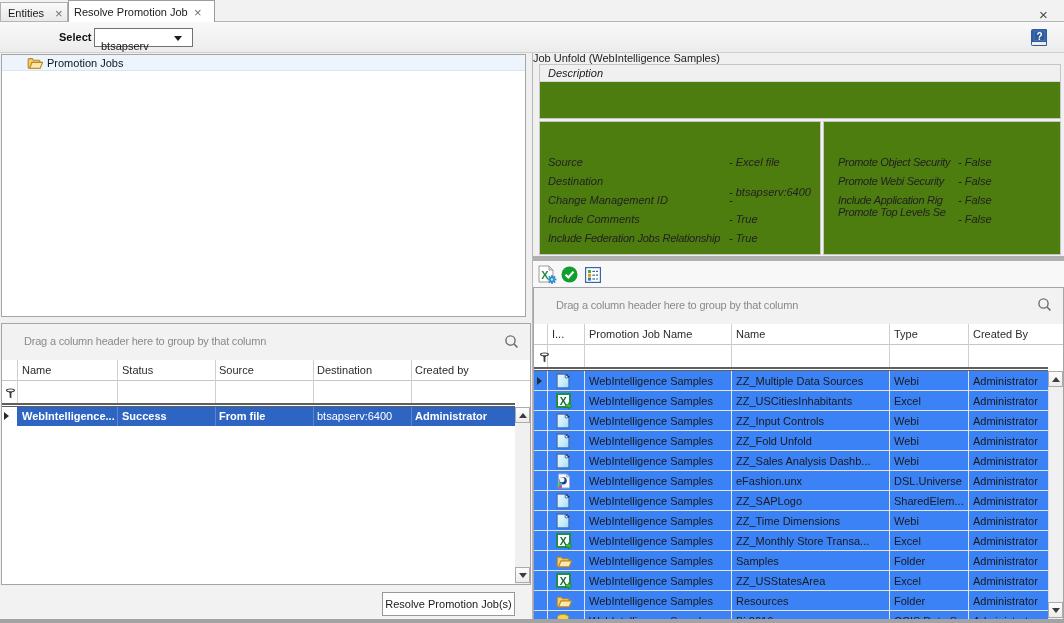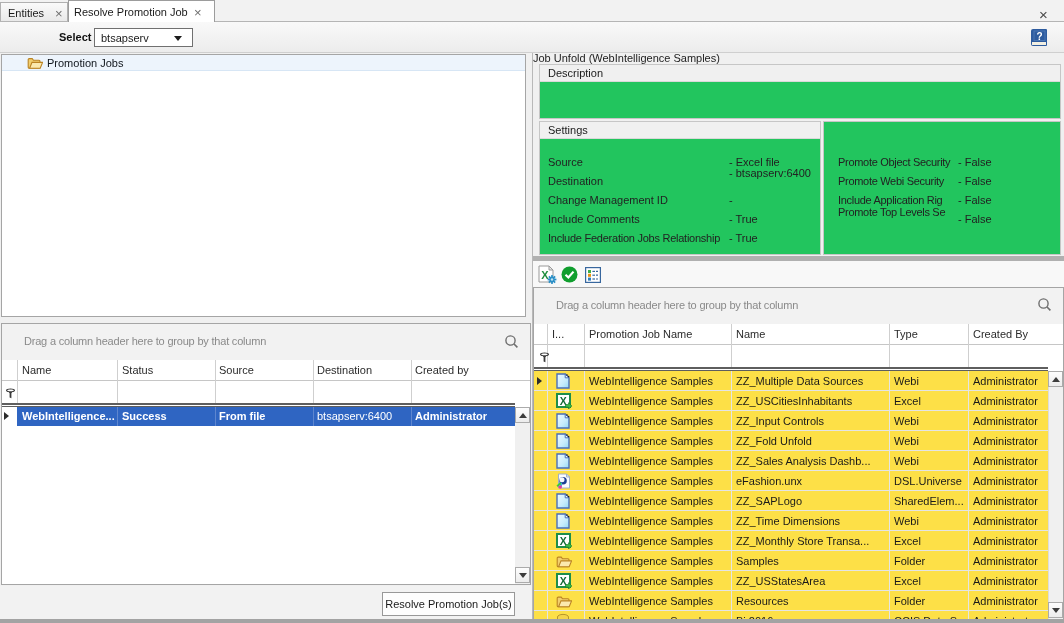--- a/index.html
+++ b/index.html
@@ -14,21 +14,21 @@
   #tab1 { left:0px; top:2px; width:68px; height:19px; background:linear-gradient(#fafafa,#e9e9e9); border:1px solid #b0b0b0; border-bottom:none; }
   #tab1 span.lbl { position:absolute; left:7px; top:4px; }
   #tab2 { left:68px; top:0px; width:147px; height:22px; background:#fff; border:1px solid #9c9c9c; border-bottom:none; }
   #tab2 span.lbl { position:absolute; left:5px; top:5px; }
   #stripx { left:1039px; top:7px; color:#4a4a4a; font-size:15px; line-height:15px; }
 
   
   #toolbar { left:0; top:22px; width:1064px; height:31px; background:linear-gradient(#f9f9f9,#ececec); border-bottom:1px solid #cfcfcf; }
   #ssl { left:12px; top:31px; font-weight:bold; color:#111;margin-left:47px; }
   #combo { left:94px; top:28px; width:99px; height:19px; background:#fff; border:1px solid #707070; }
-  #combo .ct { position:absolute; left:6px; top:3px; }
+  #combo .ct { position:absolute; left:6px; top:11px; }
   #combo .arr { position:absolute; right:10px; top:7px; width:0; height:0; border-left:4.5px solid transparent; border-right:4.5px solid transparent; border-top:5px solid #1c1c1c; }
 
   
   #tree { left:1px; top:54px; width:525px; height:263px; background:#fff; border:1px solid #a5a5a5; }
   #treerow { left:2px; top:55px; width:523px; height:16px; background:#edf4fc; border-bottom:1px solid #d7e6f5; }
   #treeicon { left:27px; top:57px; }
   #treelbl { left:47px; top:57px; color:#10151c; }
 
   
   #lgrid { left:1px; top:323px; width:530px; height:262px; background:#fff; border:1px solid #a5a5a5; }
@@ -48,40 +48,40 @@
   .tri-r  { position:absolute; width:0; height:0; border-top:4px solid transparent; border-bottom:4px solid transparent; border-left:5px solid #2b2b2b; }
 
   
   #btnbar { left:0; top:586px; width:532px; height:33px; background:#f2f2f2; }
   #resolvebtn { left:382px; top:592px; width:133px; height:24px; background:#fdfdfd; border:1px solid #989898; text-align:center; line-height:22px; color:#1a1a1a; }
   #bottomstrip { left:0; top:619px; width:1064px; height:4px; background:#a3a3a3; }
 
   
   #rpanel { left:532px; top:53px; width:1px; height:566px; background:#b8b8b8; }
   #jdtitle2 { left:533px; top:52px; color:#222; }
-  .grp { position:absolute; border:1px solid #c6c6c6; background:#22c55e; }
+  .grp { position:absolute; border:1px solid #c6c6c6; background:#4d7c0f;font-style:italic; }
   .grphdr { position:absolute; left:0; top:0; right:0; height:17px; background:#f0f0f0; border-bottom:1px solid #d9d9d9; color:#1a1a1a; padding-left:8px; line-height:17px; }
   #descgrp { left:539px; top:64px; width:522px; height:55px; }
   #setgrp  { left:539px; top:121px; width:282px; height:134px; }
   #secgrp  { left:823px; top:121px; width:238px; height:134px; }
   #secgrp .srow { left:14px; letter-spacing:-0.3px; }
   .srow { position:absolute; left:8px; white-space:nowrap; color:#222; }
   .sval { position:absolute; white-space:nowrap; color:#222; }
 
   #rsplit { left:533px; top:256px; width:531px; height:5px; background:#b0b0b0; }
   #rtoolbar { left:533px; top:261px; width:531px; height:26px; background:#f8f8f8; }
 
   
   #rgrid { left:533px; top:287px; width:531px; height:336px; background:#fff; border:1px solid #a5a5a5; border-bottom:none; }
   #rdrag { left:534px; top:288px; width:529px; height:36px; }
   #rdrag span { position:absolute; left:22px; top:11px; }
   #rmag { left:1037px; top:297px; }
   #rheader { left:534px; top:324px; width:529px; height:21px; background:#fff; border-bottom:1px solid #c6c6c6; }
   #rfilter { left:534px; top:345px; width:529px; height:22px; background:#fff; }
-  .rrow { position:absolute; left:534px; width:515px; height:20px; border-bottom:1px solid #e4e4e4; background:#fde047; }
+  .rrow { position:absolute; left:534px; width:515px; height:20px; border-bottom:1px solid #e4e4e4; background:#3b82f6; }
   .rrow .c1 { position:absolute; left:55px; top:4px; }
   .rrow .c2 { position:absolute; left:202px; top:4px; }
   .rrow .c3 { position:absolute; left:360px; top:4px; }
   .rrow .c4 { position:absolute; left:439px; top:4px; }
   .rrow .icon { position:absolute; left:22px; top:2px; }
   .rcolline { position:absolute; background:#e4e4e4; width:1px; top:371px; height:248px; }
 </style>
 </head>
 <body>
 
@@ -173,25 +173,24 @@
 <div class="abs" id="btnbar"></div>
 <div class="abs" id="resolvebtn">Resolve Promotion Job(s)</div>
 
 <div class="abs" id="rpanel"></div>
 <div class="abs" id="jdtitle2">Job Unfold (WebIntelligence Samples)</div>
 
 <div class="grp" id="descgrp">
     <div class="grphdr">Description</div>
   </div>
 <div class="grp" id="setgrp">
-    <div class="grphdr">Settings</div>
   <div class="srow" style="top:34px;">Source</div>
     <div class="sval" style="left:189px;top:34px;">- Excel file</div>
   <div class="srow" style="top:53px;">Destination</div>
-    <div class="sval" style="left:189px;top:45px;">- btsapserv:6400</div>
+    <div class="sval" style="left:189px;top:64px;">- btsapserv:6400</div>
   <div class="srow" style="top:72px;">Change Management ID</div>
     <div class="sval" style="left:189px;top:72px;">-</div>
   <div class="srow" style="top:91px;">Include Comments</div>
     <div class="sval" style="left:189px;top:91px;">- True</div>
   <div class="srow" style="top:110px;letter-spacing:-0.25px;">Include Federation Jobs Relationship</div>
     <div class="sval" style="left:189px;top:110px;">- True</div>
 </div>
 <div class="grp" id="secgrp">
   <div class="srow" style="top:34px;text-align:right;">Promote Object Security</div>
     <div class="sval" style="left:134px;top:34px;">- False</div>

